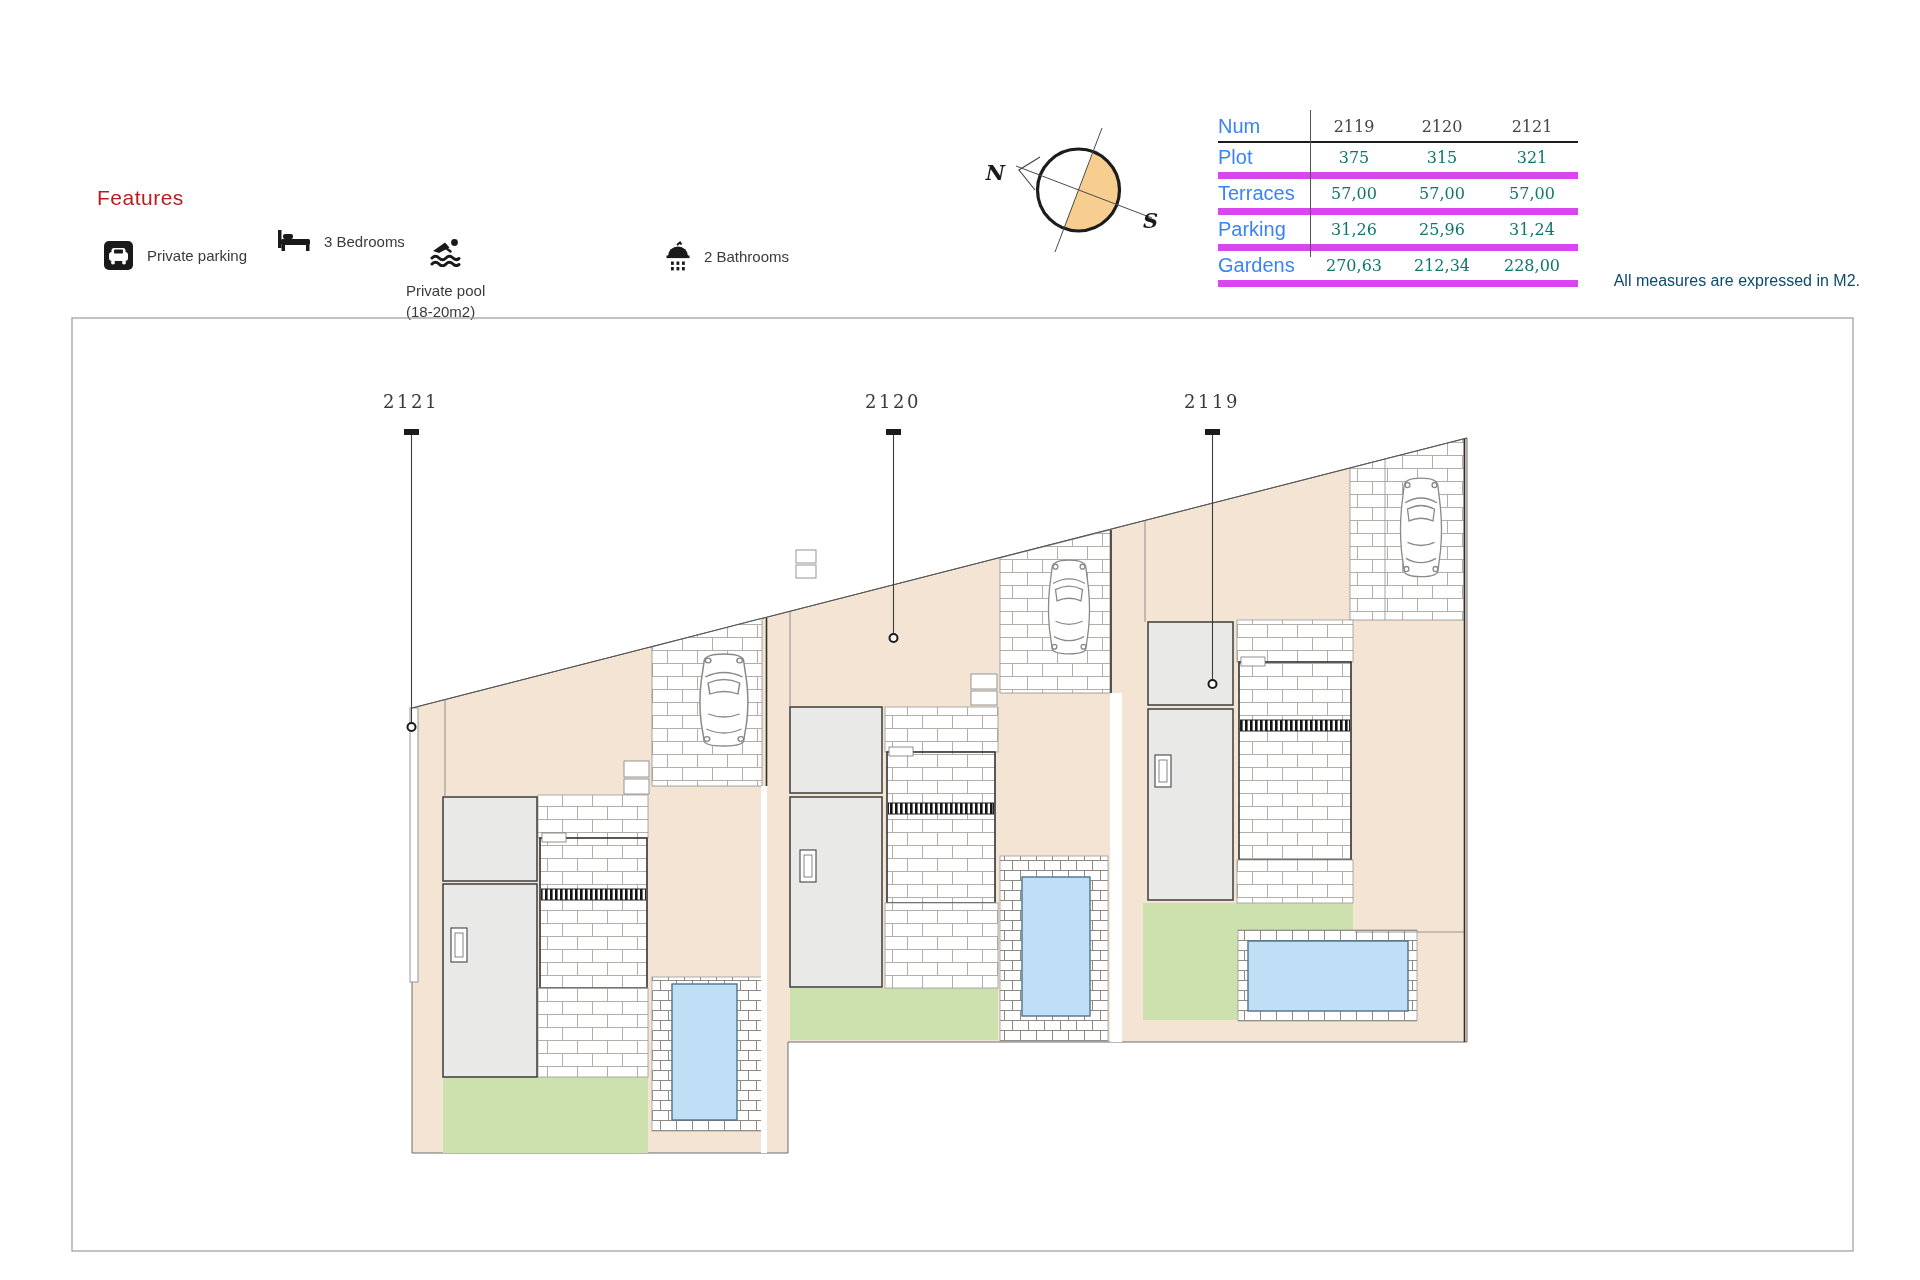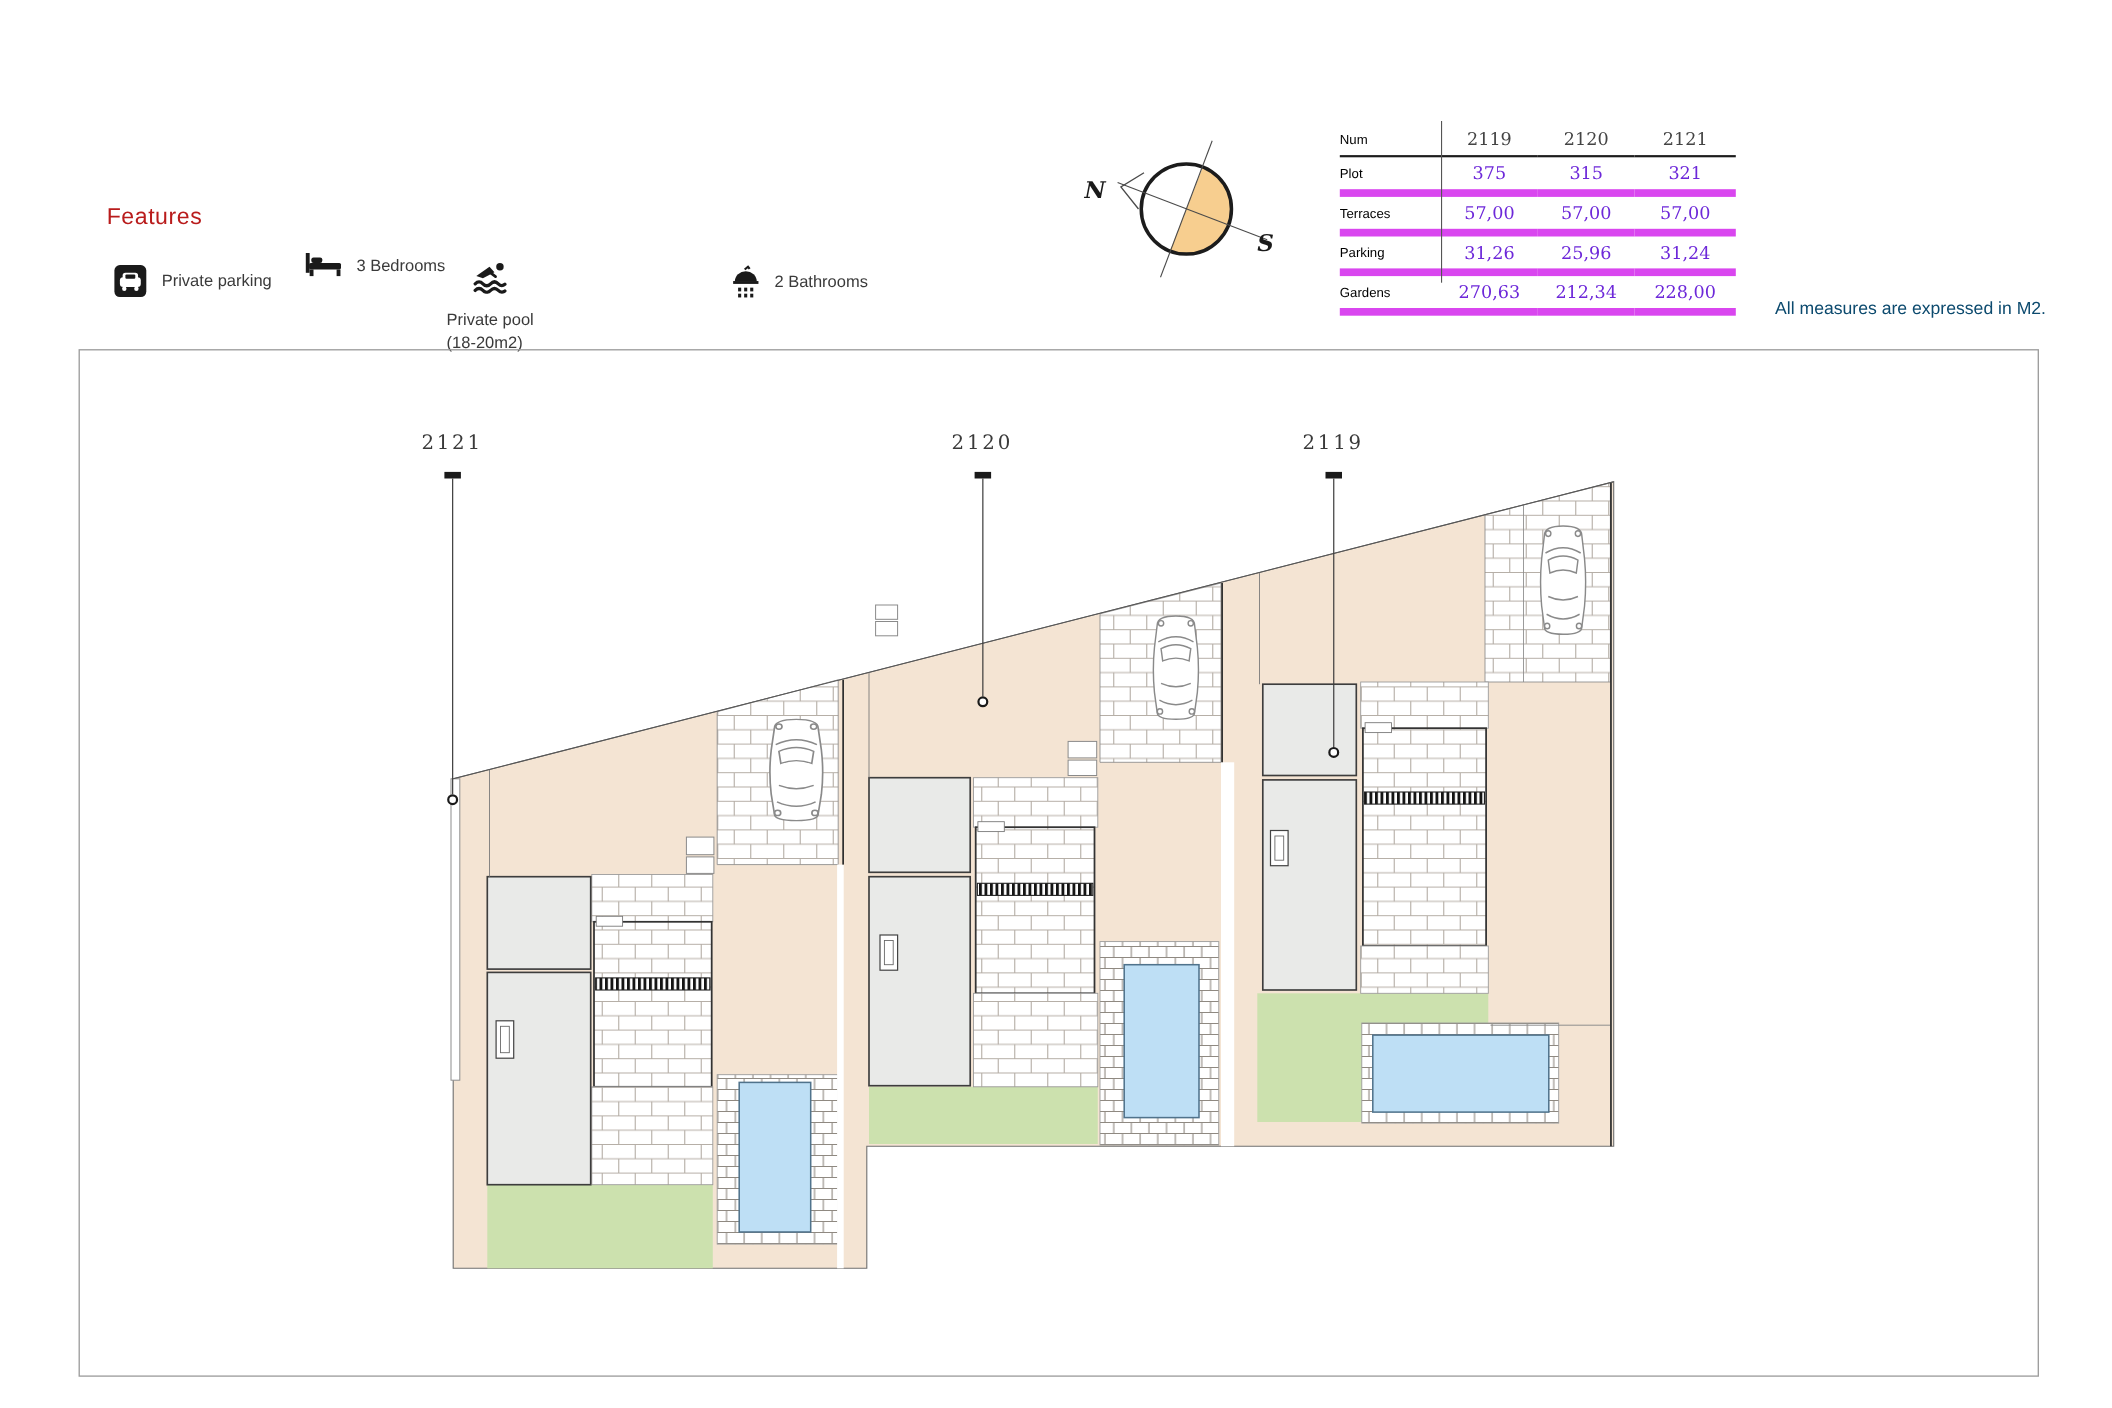--- a/index.html
+++ b/index.html
@@ -21,26 +21,26 @@
   
   .meas-table{
     position:absolute;left:1218px;top:112px;width:360px;
     display:grid;grid-template-columns:92px 88px 88px 92px;
   }
   .meas-table .cell{
     height:29px;display:flex;align-items:center;
     border-bottom:7px solid #d946ef;
   }
   .meas-table .cell.hdr{border-bottom:2px solid #1c1c1c;}
-  .meas-table .rowlab{font-size:12px;color:#000000;justify-content:flex-start;}
+  .meas-table .rowlab{font-size:20px;color:#3b82f6;justify-content:flex-start;}
   .meas-table .num{
     font-family:"DejaVu Serif",serif;font-size:16px;color:#444;
     justify-content:center;
   }
-  .meas-table .num.val{color:#6d28d9;}
+  .meas-table .num.val{color:#0f766e;}
   .meas-divider{
     position:absolute;left:1310px;top:110px;width:1px;height:147px;background:#555;
   }
   .measure-note{
     position:absolute;left:1460px;top:272px;width:400px;text-align:right;
     font-size:16px;color:#0c4a6e;
   }
   
   .plan-svg{position:absolute;left:0;top:0;}
   .plot-label{

